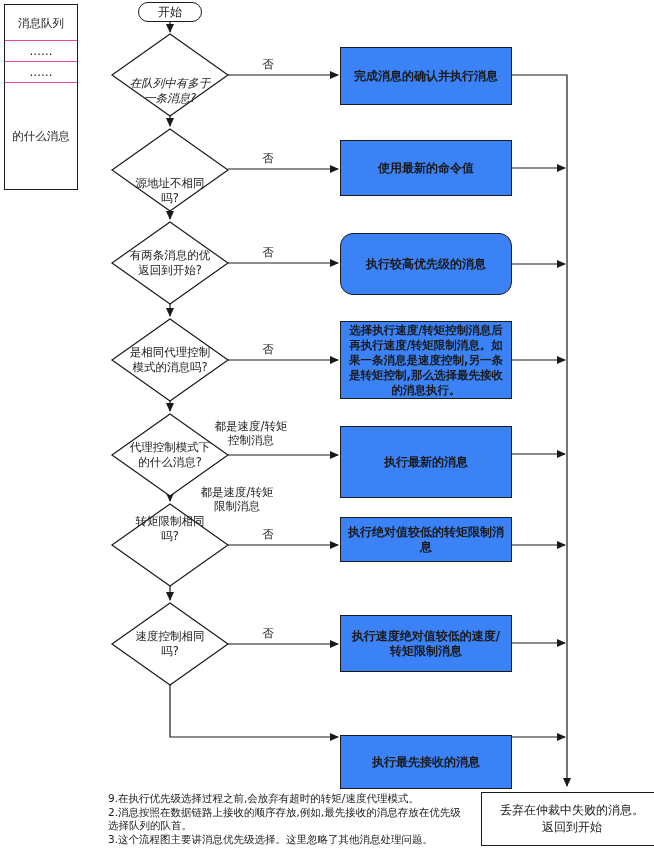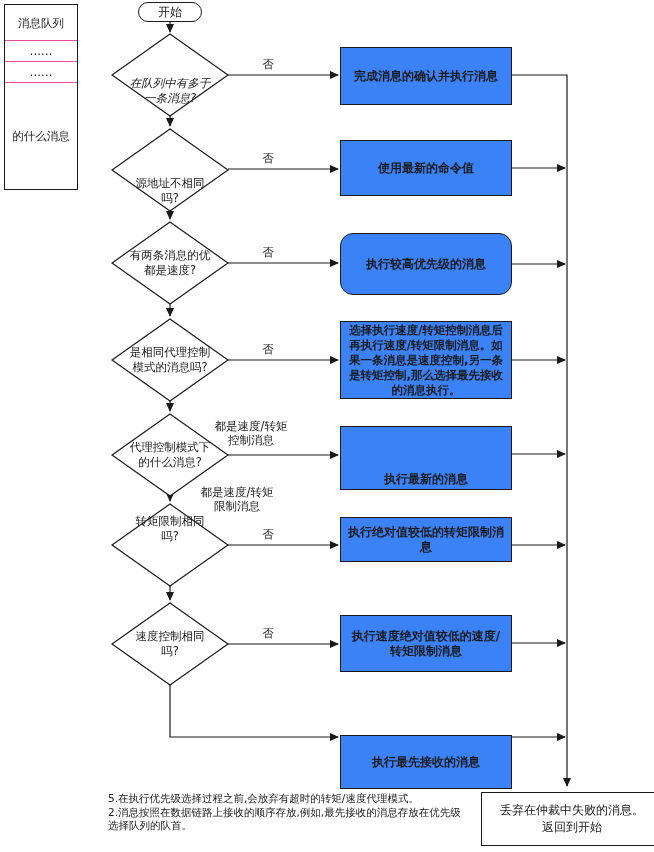--- a/index.html
+++ b/index.html
@@ -127,21 +127,21 @@
 
   <div class="abs start">
     <span>开始</span>
   </div>
 
   <div class="abs dtext" style="top:76px;font-style:italic;">在队列中有多于
 一条消息?</div>
   <div class="abs dtext" style="top:155px;margin-top:21px;">源地址不相同
 吗?</div>
   <div class="abs dtext" style="top:248px;">有两条消息的优
-都是速度?</div>
+返回到开始?</div>
   <div class="abs dtext" style="top:345px;">是相同代理控制
 模式的消息吗?</div>
   <div class="abs dtext" style="top:440px;">代理控制模式下
 的什么消息?</div>
   <div class="abs dtext" style="top:514px;">转矩限制相同
 吗?</div>
   <div class="abs dtext" style="top:629px;">速度控制相同
 吗?</div>
 
   <div class="abs blabel" style="left:248px;top:57px;width:40px;">否</div>
@@ -153,28 +153,29 @@
 
   <div class="abs blabel" style="left:192px;top:419px;width:118px;">都是速度/转矩
 控制消息</div>
   <div class="abs blabel" style="left:178px;top:485px;width:118px;">都是速度/转矩
 限制消息</div>
 
   <div class="abs action" style="top:47px;height:58px;"><span class="txt">完成消息的确认并执行消息</span></div>
   <div class="abs action" style="top:140px;height:56px;"><span class="txt">使用最新的命令值</span></div>
   <div class="abs action" style="top:233px;height:62px;border-radius:13px;"><span class="txt">执行较高优先级的消息</span></div>
   <div class="abs action small" style="top:321px;height:78px;"><span class="txt">选择执行速度/转矩控制消息后再执行速度/转矩限制消息。如果一条消息是速度控制,另一条是转矩控制,那么选择最先接收的消息执行。</span></div>
-  <div class="abs action" style="top:426px;height:64px;align-items:flex-end;"><span class="txt">执行最新的消息</span></div>
+  <div class="abs action" style="top:426px;height:72px;"><span class="txt">执行最新的消息</span></div>
   <div class="abs action" style="top:517px;height:45px;"><span class="txt">执行绝对值较低的转矩限制消息</span></div>
   <div class="abs action" style="top:615px;height:57px;"><span class="txt">执行速度绝对值较低的速度/转矩限制消息</span></div>
   <div class="abs action" style="top:710px;height:54px;margin-top:25px;"><span class="txt">执行最先接收的消息</span></div>
 
   <div class="abs endbox">
     <span class="txt">丢弃在仲裁中失败的消息。
 返回到开始</span>
   </div>
 
   <div class="abs notes">
-    <div class="note">5.在执行优先级选择过程之前,会放弃有超时的转矩/速度代理模式。</div>
+    <div class="note">9.在执行优先级选择过程之前,会放弃有超时的转矩/速度代理模式。</div>
     <div class="note">2.消息按照在数据链路上接收的顺序存放,例如,最先接收的消息存放在优先级选择队列的队首。</div>
+    <div class="note">3.这个流程图主要讲消息优先级选择。这里忽略了其他消息处理问题。</div>
   </div>
 
 </div>
 
 </body></html>

